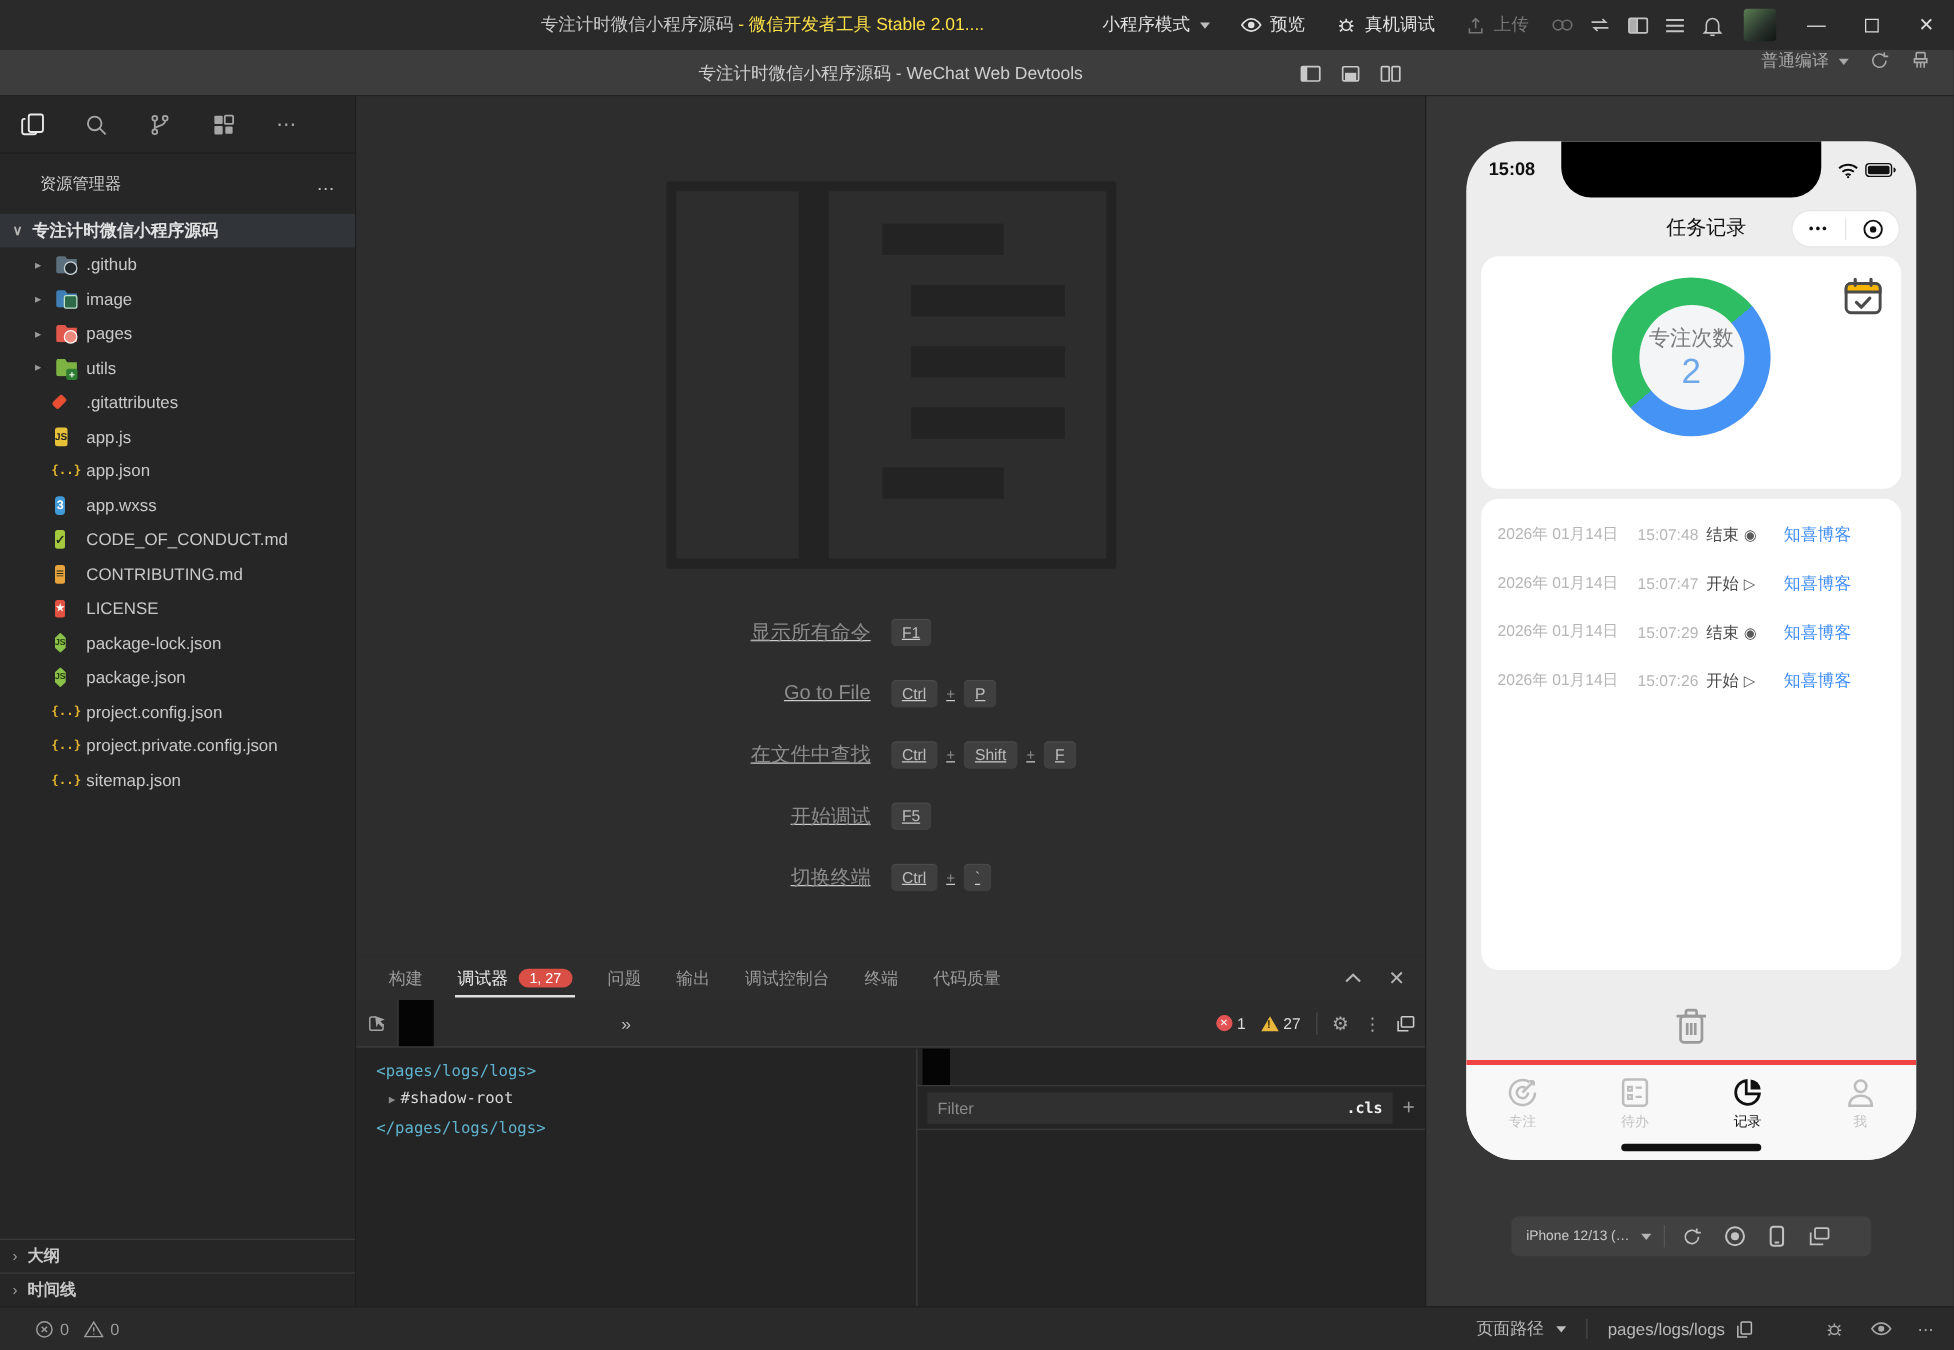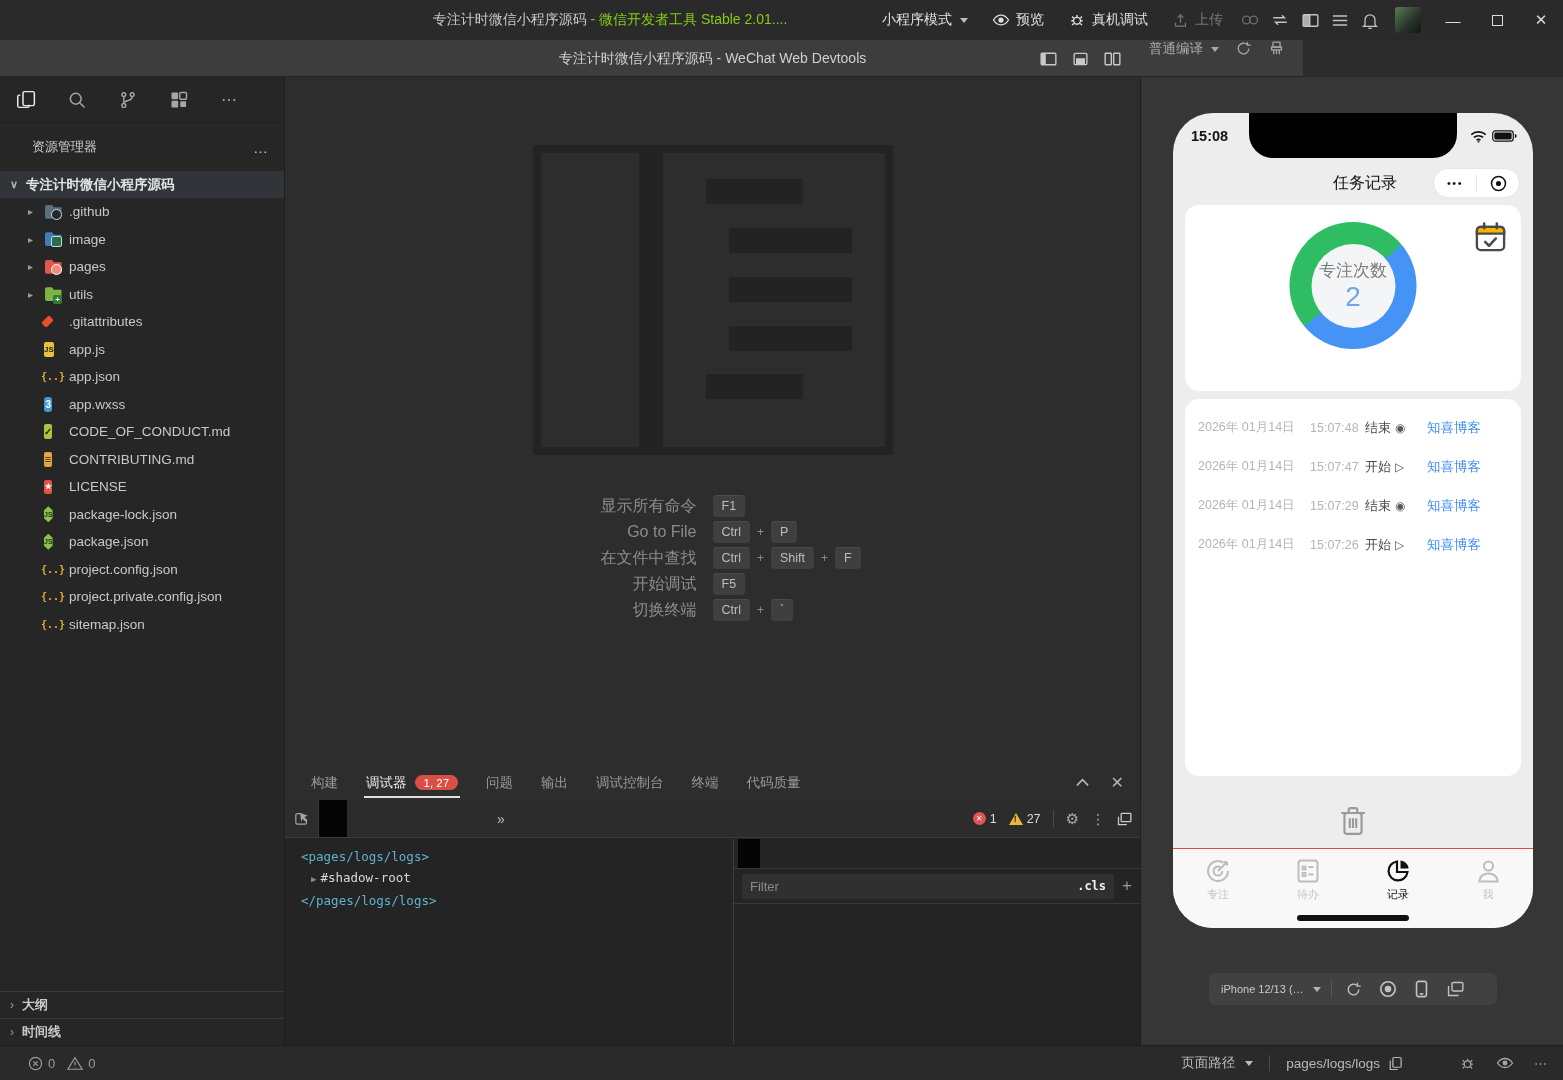--- a/index.html
+++ b/index.html
@@ -8,35 +8,35 @@
   .window { position:relative; width:1563px; height:1080px; background:#2b2b2b; color:#ccc; }
   svg { display:block; }
 
   
   .menubar { position:absolute; left:0; top:0; width:1563px; height:40px; background:#2a2a2a;
     display:flex; align-items:center; }
   .menus { display:flex; align-items:center; padding-left:8px; }
   .menu-item { padding:0 11px; font-size:15px; color:#e4e4e4; line-height:40px; cursor:default; }
   .win-title { position:absolute; left:330px; width:560px; text-align:center; font-size:14px; color:#c8c8c8;
     white-space:nowrap; overflow:hidden; }
-  .win-title .dim { color:#84cc16; }
+  .win-title .dim { color:#fde047; }
   .menubar-right { position:absolute; right:0; top:0; height:40px; display:flex; align-items:center; gap:0; }
   .mb-btn { display:flex; align-items:center; gap:6px; color:#e0e0e0; font-size:14px; padding:0 12px; height:40px; }
   .mb-btn.disabled { color:#777; }
   .mb-ico { width:30px; height:40px; display:flex; align-items:center; justify-content:center; color:#c4c4c4; }
   .mb-ico.disabled { color:#6d6d6d; }
   .caret-down { display:inline-block; width:0; height:0; border-left:4px solid transparent;
     border-right:4px solid transparent; border-top:5px solid #bdbdbd; margin-left:2px; }
   .avatar { width:26px; height:26px; border-radius:3px; margin:0 10px;
     background:linear-gradient(135deg,#5a7d52,#27322a 60%,#101512); }
   .winctl { width:44px; height:40px; display:flex; align-items:center; justify-content:center; color:#dcdcdc; font-size:15px; }
   .winctl .maxbox { width:11px; height:11px; border:1.5px solid #dcdcdc; }
 
   
-  .titlebar2 { position:absolute; left:0; top:40px; width:1303px; height:37px; background:#3d3d3d;
+  .titlebar2 { position:absolute; left:0; top:40px; width:1563px; height:37px; background:#3d3d3d;
     border-bottom:1px solid #232323; }
   .tb2-title { position:absolute; left:285px; width:855px; top:0; line-height:37px; text-align:center;
     font-size:14px; color:#cfcfcf; }
   .tb2-layouts { position:absolute; left:1040px; top:0; height:37px; display:flex; align-items:center; gap:16px; color:#c9c9c9; }
   .tb2-right { position:absolute; right:18px; top:0; height:37px; display:flex; align-items:flex-start; gap:16px; color:#a9a9a9; font-size:13.5px; }
   .tb2-right .caret-down { border-top-color:#a9a9a9; }
 
   
   .sidebar { position:absolute; left:0; top:77px; width:285px; height:968px; background:#262626;
     border-right:1px solid #1e1e1e; }
@@ -82,21 +82,21 @@
     padding-left:10px; font-size:13px; font-weight:bold; color:#c9c9c9; }
   .exp-sec .chev { color:#9d9d9d; font-size:12px; font-weight:normal; }
 
   
   .editor { position:absolute; left:285px; top:77px; width:855px; height:688px; background:#2d2d2d; }
   .watermark { position:absolute; left:248px; top:68px; width:360px; height:310px; background:#232323;
     border-radius:3px; }
   .wm-left { position:absolute; left:8px; top:8px; width:98px; height:294px; background:#2d2d2d; }
   .wm-right { position:absolute; left:130px; top:8px; width:222px; height:294px; background:#2d2d2d; }
   .wm-bar { position:absolute; background:#232323; height:25px; }
-  .shortcuts { position:absolute; left:0; top:418px; width:855px; display:flex; flex-direction:column; gap:4px; }
+  .shortcuts { position:absolute; left:0; top:418px; width:855px; display:flex; flex-direction:column; gap:27px;text-decoration:underline; }
   .sc-row { display:flex; align-items:center; justify-content:center; }
   .sc-label { width:265px; text-align:right; padding-right:16px; font-size:16px; color:#8c8c8c; }
   .sc-keys { width:265px; display:flex; align-items:center; gap:7px; }
   .key { background:#3f3f3f; border-radius:4px; padding:4px 9px; font-size:12.5px; color:#bdbdbd;
     box-shadow:0 1px 0 #4a4a4a inset; min-width:16px; text-align:center; }
   .plus { color:#8c8c8c; font-size:12px; }
 
   
   .panel { position:absolute; left:285px; top:765px; width:855px; height:280px; background:#242424; }
   .panel-tabs { height:35px; background:#2d2d2d; display:flex; align-items:center; position:relative; padding-left:12px; }
@@ -172,21 +172,21 @@
   .donut-hole .dvalue { font-size:28px; color:#6ea8e9; line-height:30px; }
   .cal-icon { position:absolute; right:13px; top:15px; }
   .card2 { top:286px; height:377px; padding-top:9px; }
   .rec-row { height:39px; display:flex; align-items:center; padding-left:13px; font-size:12.5px; }
   .rec-date { width:112px; color:#b5b5b5; }
   .rec-time { width:55px; color:#b5b5b5; }
   .rec-action { width:62px; color:#4a4a4a; font-size:13px; display:flex; align-items:center; gap:4px; }
   .rec-action .glyph { font-size:12px; color:#5a5a5a; }
   .rec-link { color:#3f8ef6; font-size:13.5px; }
   .trash-wrap { position:absolute; left:0; top:693px; width:100%; display:flex; justify-content:center; color:#9a9a9a; }
-  .tabbar { position:absolute; left:0; bottom:0; width:100%; height:80px; background:#f8f8f8; border-top:1px solid #ef4444;
+  .tabbar { position:absolute; left:0; bottom:0; width:100%; height:80px; background:#f8f8f8; border-top:4px solid #ef4444;
     display:flex; }
   .tb-item { flex:1; display:flex; flex-direction:column; align-items:center; padding-top:9px; gap:3px; color:#bdbdbd; }
   .tb-item .tlabel { font-size:11px; color:#c3c3c3; }
   .tb-item.active { color:#111; } .tb-item.active .tlabel { color:#111; }
   .home-bar { position:absolute; left:50%; transform:translateX(-50%); bottom:7px; width:112px; height:6px;
     background:#111; border-radius:3px; }
   .sim-toolbar { position:absolute; left:68px; top:896px; width:288px; height:32px; background:#414141; border-radius:6px;
     display:flex; align-items:center; padding:0 12px; gap:10px; color:#c9c9c9; font-size:11px; }
   .sim-toolbar .caret-down { border-top-color:#b5b5b5; }
   .sim-toolbar .stdiv { width:1px; height:18px; background:#565656; }

